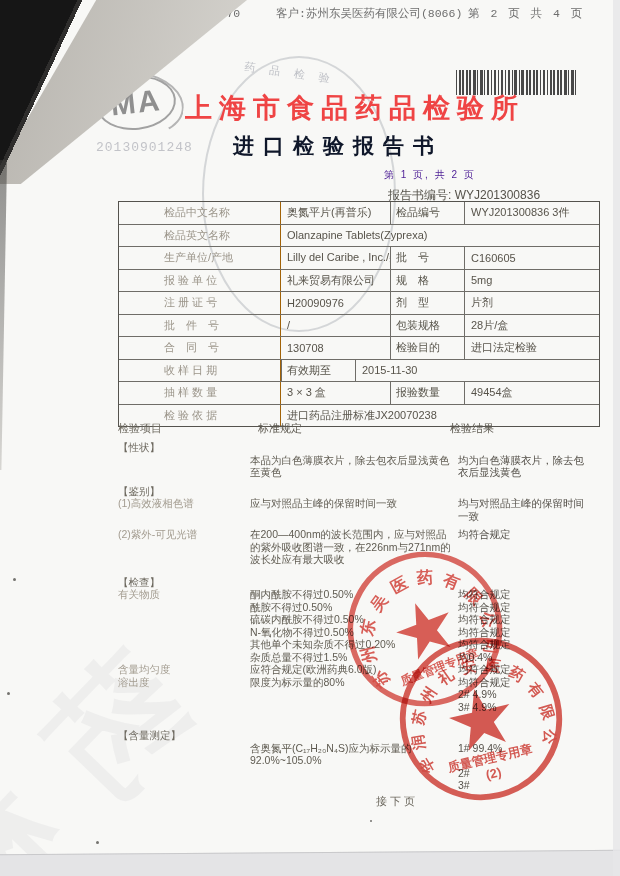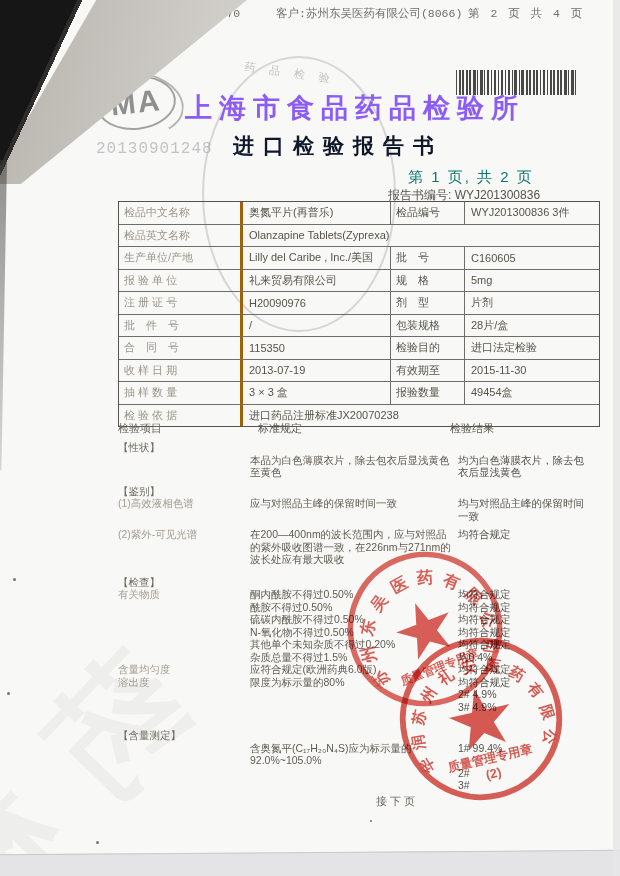--- a/index.html
+++ b/index.html
@@ -33,40 +33,40 @@
     font-size:11.5px;color:#6e6e6e;white-space:nowrap;}
   .sh-order{left:93px;} .sh-cust{left:276px;} .sh-page{left:468px;letter-spacing:2px;}
   
   .cma{position:absolute;left:88px;top:72px;width:92px;height:62px;transform:rotate(-6deg);}
   .cma .oval{position:absolute;left:8px;top:4px;width:76px;height:50px;border:2.5px solid #a2a2a2;
     border-radius:50%;display:flex;align-items:center;justify-content:center;}
   .cma .swoosh{position:absolute;left:0;top:0;width:92px;height:60px;border:2px solid #b5b5b5;
     border-radius:50%;border-left-color:transparent;border-bottom-color:transparent;transform:rotate(14deg);}
   .cma .ma{font-size:30px;font-weight:bold;color:#8f8f8f;letter-spacing:2px;font-family:"Liberation Sans",sans-serif;}
   .cma-num{position:absolute;left:96px;top:140px;font-family:"Liberation Mono","DejaVu Sans Mono",monospace;
-    font-size:16px;color:rgba(150,152,162,.55);letter-spacing:1px;}
+    font-size:13px;color:rgba(150,152,162,.55);letter-spacing:1px;}
   
   .barcode{position:absolute;left:456px;top:70px;width:122px;height:25px;
     background:
       repeating-linear-gradient(90deg,#2a2a2a 0 1.5px,transparent 1.5px 3.5px),
       repeating-linear-gradient(90deg,#2a2a2a 0 1px,transparent 1px 6.5px);
     opacity:.85;}
   
   .title{position:absolute;left:185px;top:90px;width:340px;text-align:center;
-    font-size:27px;font-weight:bold;color:#8b5cf6;letter-spacing:7px;}
+    font-size:27px;font-weight:bold;color:#ef4444;letter-spacing:7px;}
   .subtitle{position:absolute;left:218px;top:132px;width:240px;text-align:center;
     font-size:21px;font-weight:bold;color:#0f172a;letter-spacing:9px;}
-  .page-info{position:absolute;left:408px;top:168px;font-size:15px;color:#0f766e;letter-spacing:2px;}
+  .page-info{position:absolute;left:384px;top:168px;font-size:10px;color:#4c1d95;letter-spacing:2px;}
   .report-no{position:absolute;left:388px;top:187px;font-size:12px;color:#55524a;}
   
   .info-table{position:absolute;left:118px;top:201px;width:480px;border:1.2px solid #55534e;}
   .it-row{display:flex;height:21.5px;border-top:1px solid #6f6d68;font-size:11px;align-items:center;}
   .it-row:first-child{border-top:none;}
-  .it-label{width:116px;padding-left:5px;color:#9a9489;border-right:3px solid #a16207;
-    height:100%;display:flex;align-items:center;flex:none;}
+  .it-label{width:116px;padding-left:5px;color:#9a9489;border-right:1px solid #a16207;
+    height:100%;display:flex;align-items:center;flex:none;margin-left:40px;}
   .it-value{flex:1;padding-left:6px;color:#57534a;height:100%;display:flex;align-items:center;overflow:hidden;white-space:nowrap;}
   .it-rlabel{width:68px;padding-left:5px;color:#565349;border-left:1px solid #6f6d68;
     height:100%;display:flex;align-items:center;flex:none;}
   .it-rvalue{width:128px;padding-left:6px;color:#57534a;border-left:1px solid #6f6d68;
     height:100%;display:flex;align-items:center;flex:none;white-space:nowrap;overflow:hidden;}
   
   .res-header{position:absolute;left:118px;top:421px;width:482px;font-size:11px;color:#6e6a60;}
   .res-header .h-item{position:absolute;left:0;font-family:Liberation Serif, serif;}
   .res-header .h-std{position:absolute;left:140px;color:#5c584f;}
   .res-header .h-res{position:absolute;left:332px;color:#5c584f;}
@@ -143,27 +143,26 @@
       <div class="it-rvalue">片剂</div>
     </div>
     <div class="it-row">
       <div class="it-label">批　件　号</div>
       <div class="it-value">/</div>
       <div class="it-rlabel">包装规格</div>
       <div class="it-rvalue">28片/盒</div>
     </div>
     <div class="it-row">
       <div class="it-label">合　同　号</div>
-      <div class="it-value">115350</div>
+      <div class="it-value">130708</div>
       <div class="it-rlabel">检验目的</div>
       <div class="it-rvalue">进口法定检验</div>
     </div>
     <div class="it-row">
       <div class="it-label">收 样 日 期</div>
-      <div class="it-value">2013-07-19</div>
       <div class="it-rlabel">有效期至</div>
       <div class="it-rvalue">2015-11-30</div>
     </div>
     <div class="it-row">
       <div class="it-label">抽 样 数 量</div>
       <div class="it-value">3 × 3 盒</div>
       <div class="it-rlabel">报验数量</div>
       <div class="it-rvalue">49454盒</div>
     </div>
     <div class="it-row">

